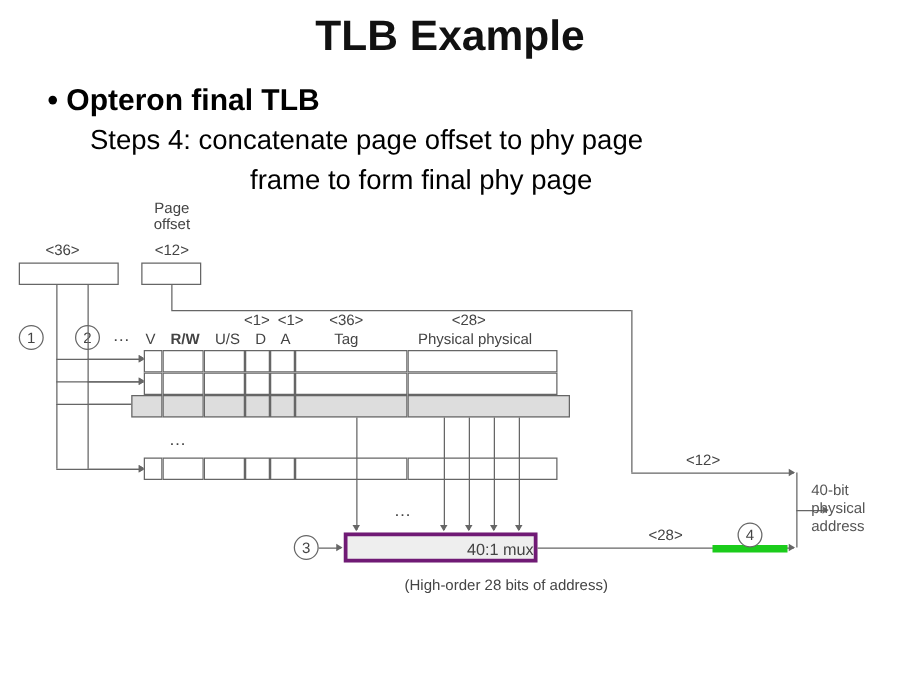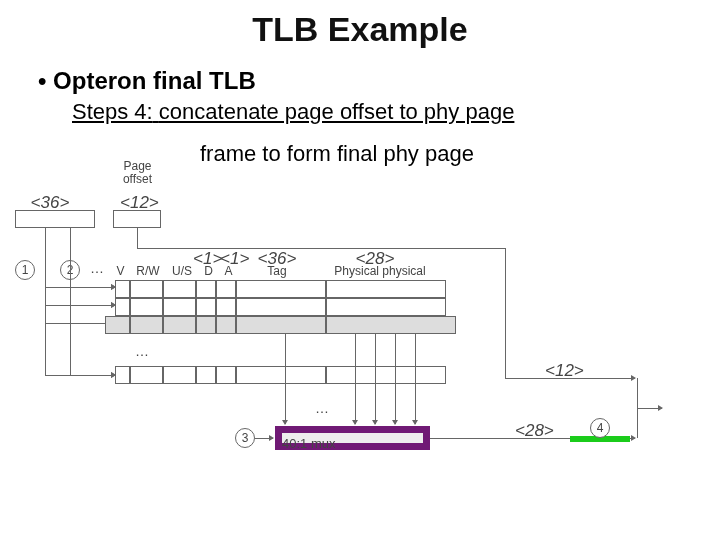--- a/index.html
+++ b/index.html
@@ -21,22 +21,21 @@
   .bullet-row {
     font-size: 24px;
     font-weight: bold;
     margin-left: 18px;
     margin-bottom: 4px;
   }
   .bullet-row::before { content: "• "; }
   .steps-row {
     font-size: 22px;
     margin-left: 52px;
-    margin-bottom: 16px;
-    text-decoration: underline;
+    margin-bottom: 6px;
   }
   .steps-row span:first-child { font-weight: 400; }
   .step-sub {
     font-size: 22px;
     margin-left: 180px;
     margin-bottom: 10px;
   }
   .diagram {
     position: absolute;
     top: 160px;
@@ -45,21 +44,21 @@
     height: 370px;
     font-family: Arial, sans-serif;
     font-size: 12px;
     color: #444;
   }
   .lbl {
     position: absolute;
     text-align: center;
     line-height: 1.1;
   }
-  .bitlbl { font-size: 17px; font-style: italic; }
+  .bitlbl { font-size: 12px; }
   .box {
     position: absolute;
     background: #fff;
     border: 1px solid #666;
   }
   .row {
     position: absolute;
     height: 18px;
     display: flex;
   }
@@ -80,23 +79,23 @@
     background: #fff;
   }
   .dots {
     position: absolute;
     font-size: 14px;
     letter-spacing: 2px;
     color: #444;
   }
   .muxbox {
     position: absolute;
-    border: 7px solid #701a75;
+    border: 3px solid #701a75;
     background: #eee;
-    text-align: left;
+    text-align: right;
     font-size: 13px;
     line-height: 22px;
   }
   .hline { position: absolute; height: 1px; background: #666; }
   .vline { position: absolute; width: 1px; background: #666; }
   .arrow-down::after {
     content: "";
     position: absolute;
     bottom: -1px; left: -3px;
     border-left: 3.5px solid transparent;
@@ -164,21 +163,21 @@
   <div class="vline" style="left:55px; top:163px; height:52px;"></div>
 
   <div class="dots" style="left:75px; top:100px;">…</div>
 
   <div class="lbl bitlbl" style="left:178px; top:90px; width:25px;">&lt;1&gt;</div>
   <div class="lbl bitlbl" style="left:205px; top:90px; width:25px;">&lt;1&gt;</div>
   <div class="lbl bitlbl" style="left:242px; top:90px; width:40px;">&lt;36&gt;</div>
   <div class="lbl bitlbl" style="left:340px; top:90px; width:40px;">&lt;28&gt;</div>
 
   <div class="lbl" style="left:98px; top:105px; width:15px;">V</div>
-  <div class="lbl" style="left:118px; top:105px; width:30px;">R/W</div>
+  <div class="lbl" style="left:118px; top:105px; width:30px;font-weight:bold;">R/W</div>
   <div class="lbl" style="left:152px; top:105px; width:30px;">U/S</div>
   <div class="lbl" style="left:186px; top:105px; width:15px;">D</div>
   <div class="lbl" style="left:206px; top:105px; width:15px;">A</div>
   <div class="lbl" style="left:232px; top:105px; width:60px;">Tag</div>
   <div class="lbl" style="left:310px; top:105px; width:110px;">Physical physical</div>
 
   <div class="row" style="left:100px; top:120px;">
     <div style="width:15px"></div>
       <div style="width:33px"></div>
       <div style="width:33px"></div>
@@ -227,26 +226,30 @@
 
   <div class="circ" style="left:220px; top:268px;">3</div>
   <div class="hline arrow-right" style="left:240px; top:278px; width:18px;"></div>
 
   <div class="muxbox" style="left:260px; top:266px; width:155px; height:24px;">40:1 mux</div>
 
   <div class="hline arrow-right" style="left:415px; top:278px; width:205px;"></div>
   <div class="lbl bitlbl" style="left:500px; top:262px; width:35px;">&lt;28&gt;</div>
   <div class="greenbar" style="left:555px; top:276px; width:60px;"></div>
 
+  <div class="lbl" style="left:280px; top:302px; width:220px; font-size:12px;">(High-order 28 bits of address)</div>
 
   <div class="vline" style="left:122px; top:68px; height:20px;"></div>
   <div class="hline" style="left:122px; top:88px; width:368px;"></div>
   <div class="vline" style="left:490px; top:88px; height:130px;"></div>
   <div class="hline arrow-right" style="left:490px; top:218px; width:130px;"></div>
 
   <div class="lbl bitlbl" style="left:530px; top:202px; width:35px;">&lt;12&gt;</div>
 
   <div class="vline" style="left:622px; top:218px; height:60px;"></div>
   <div class="circ" style="left:575px; top:258px;">4</div>
   <div class="hline arrow-right" style="left:622px; top:248px; width:25px;"></div>
 
+  <div class="rlabel" style="left:634px; top:225px; width:60px; white-space:pre-line;">40-bit
+physical
+address</div>
 
 </div>
 
 </body></html>

